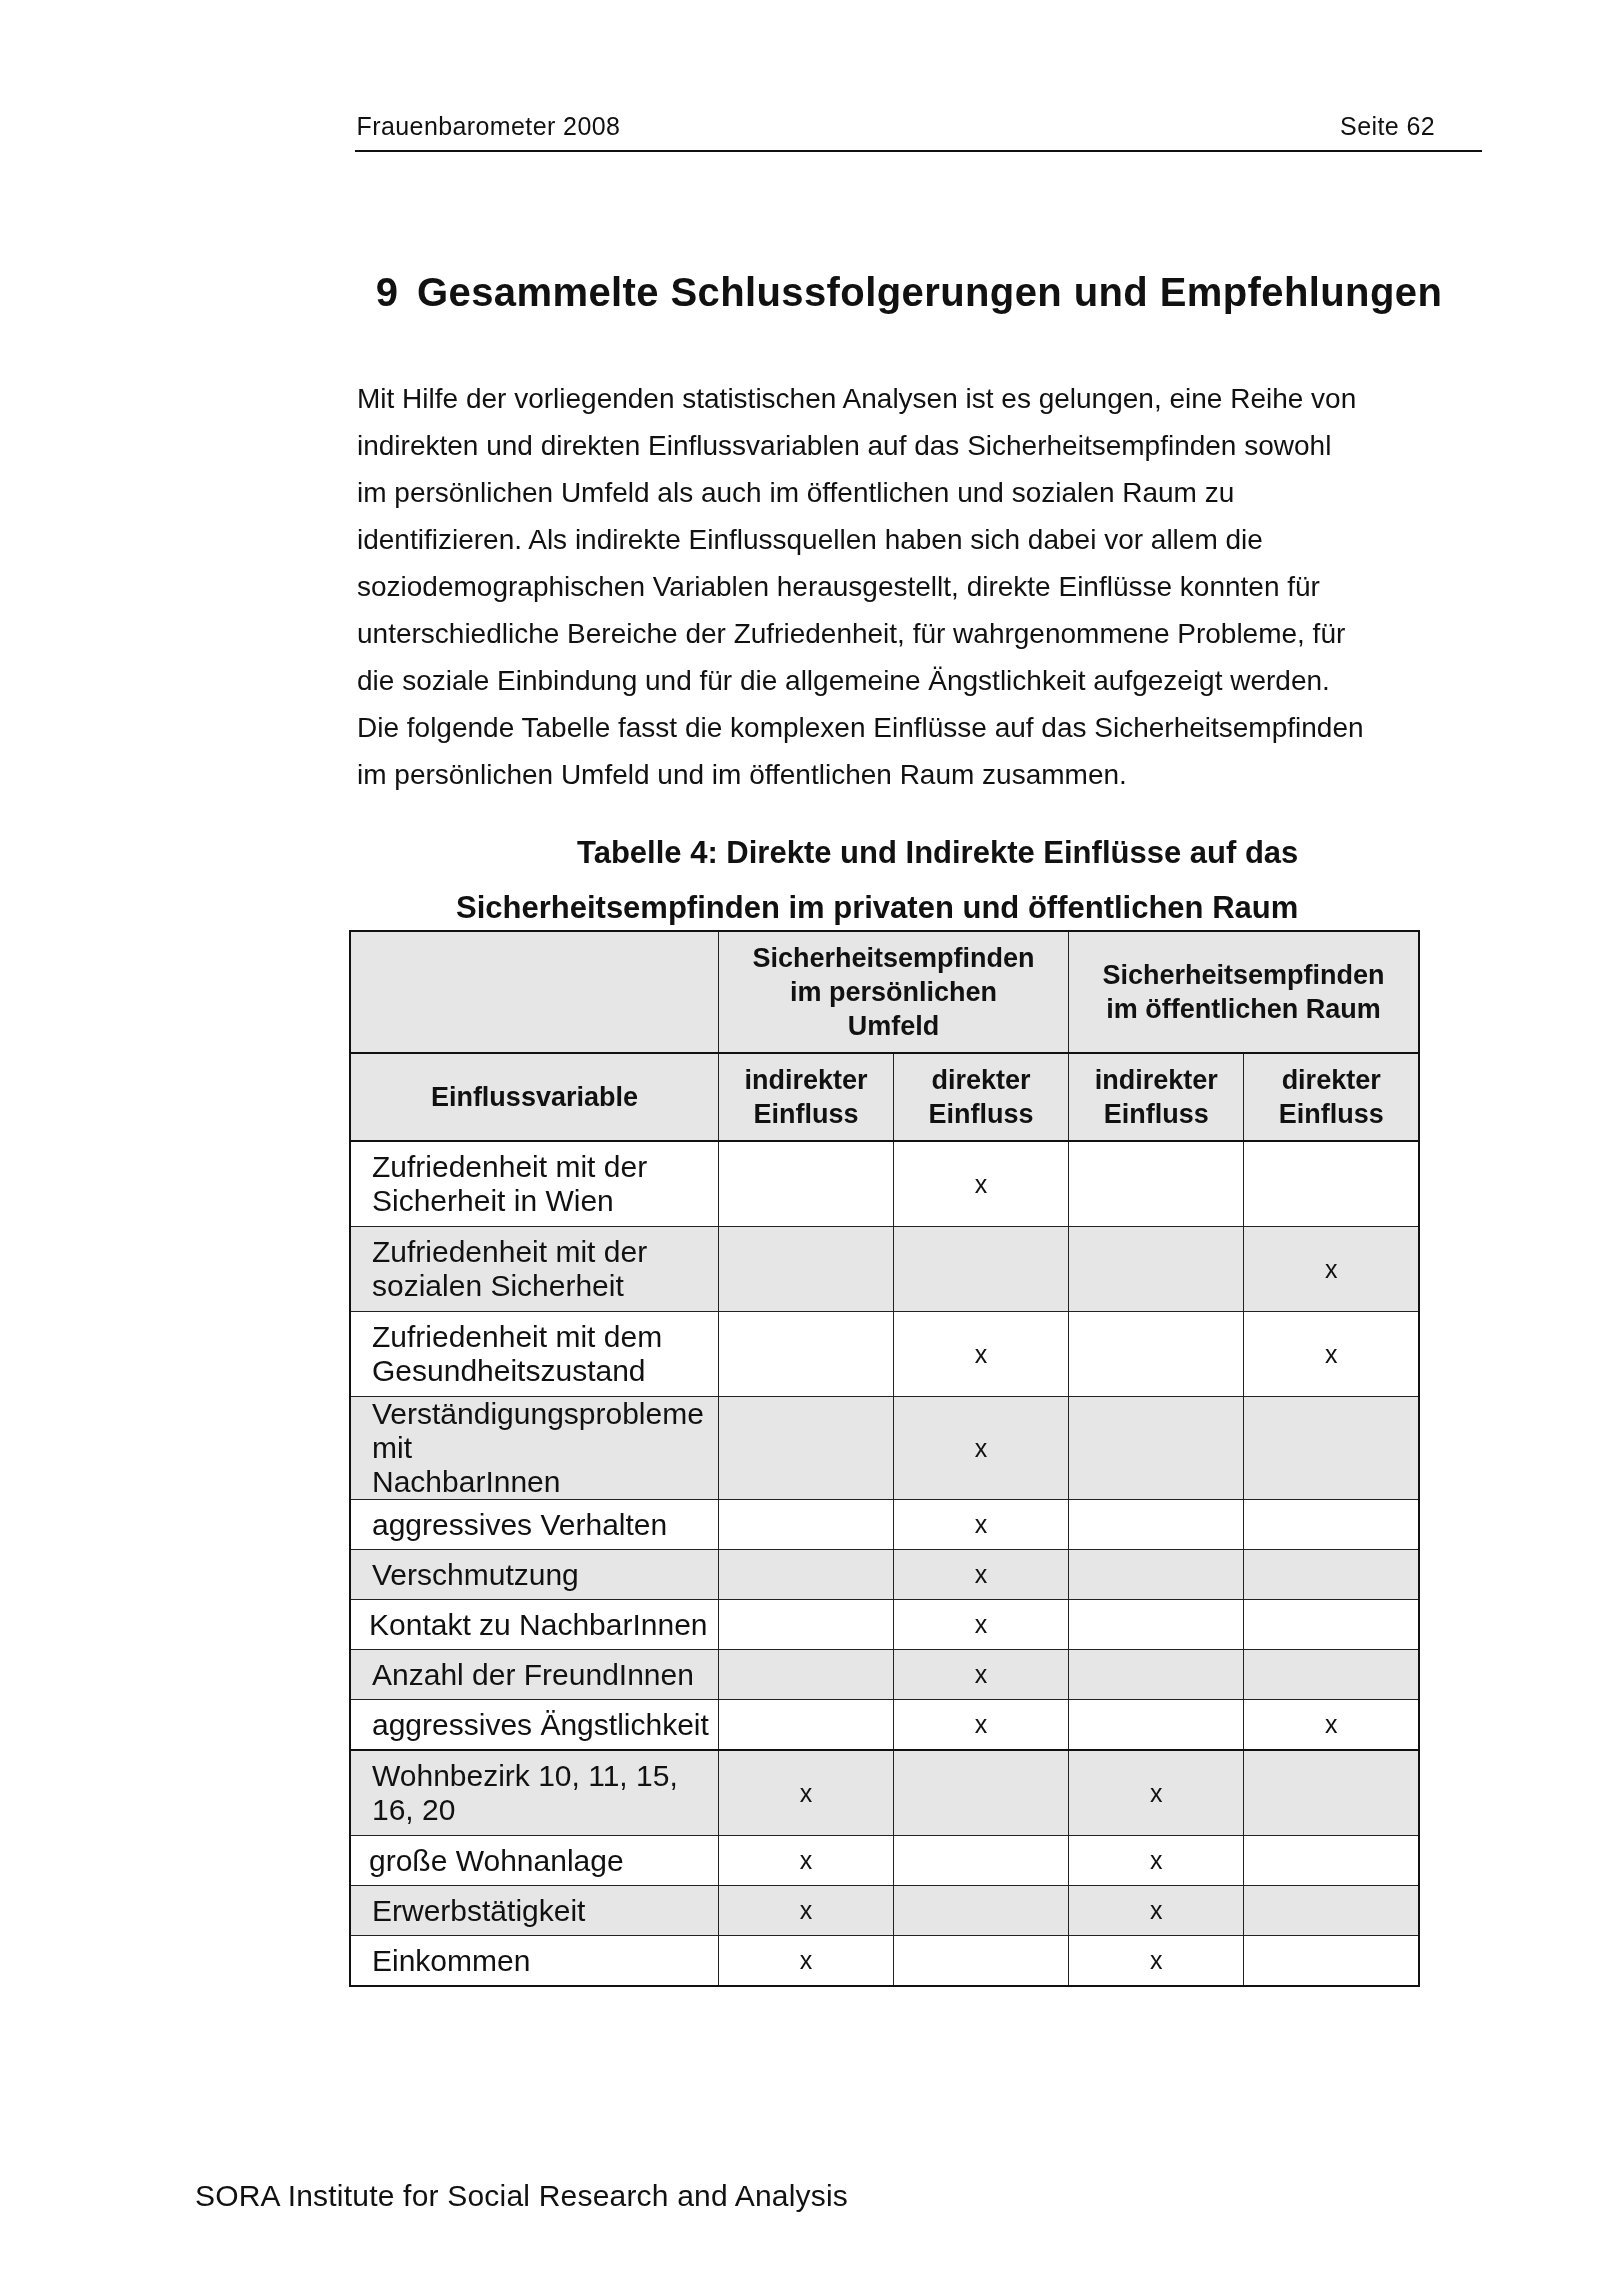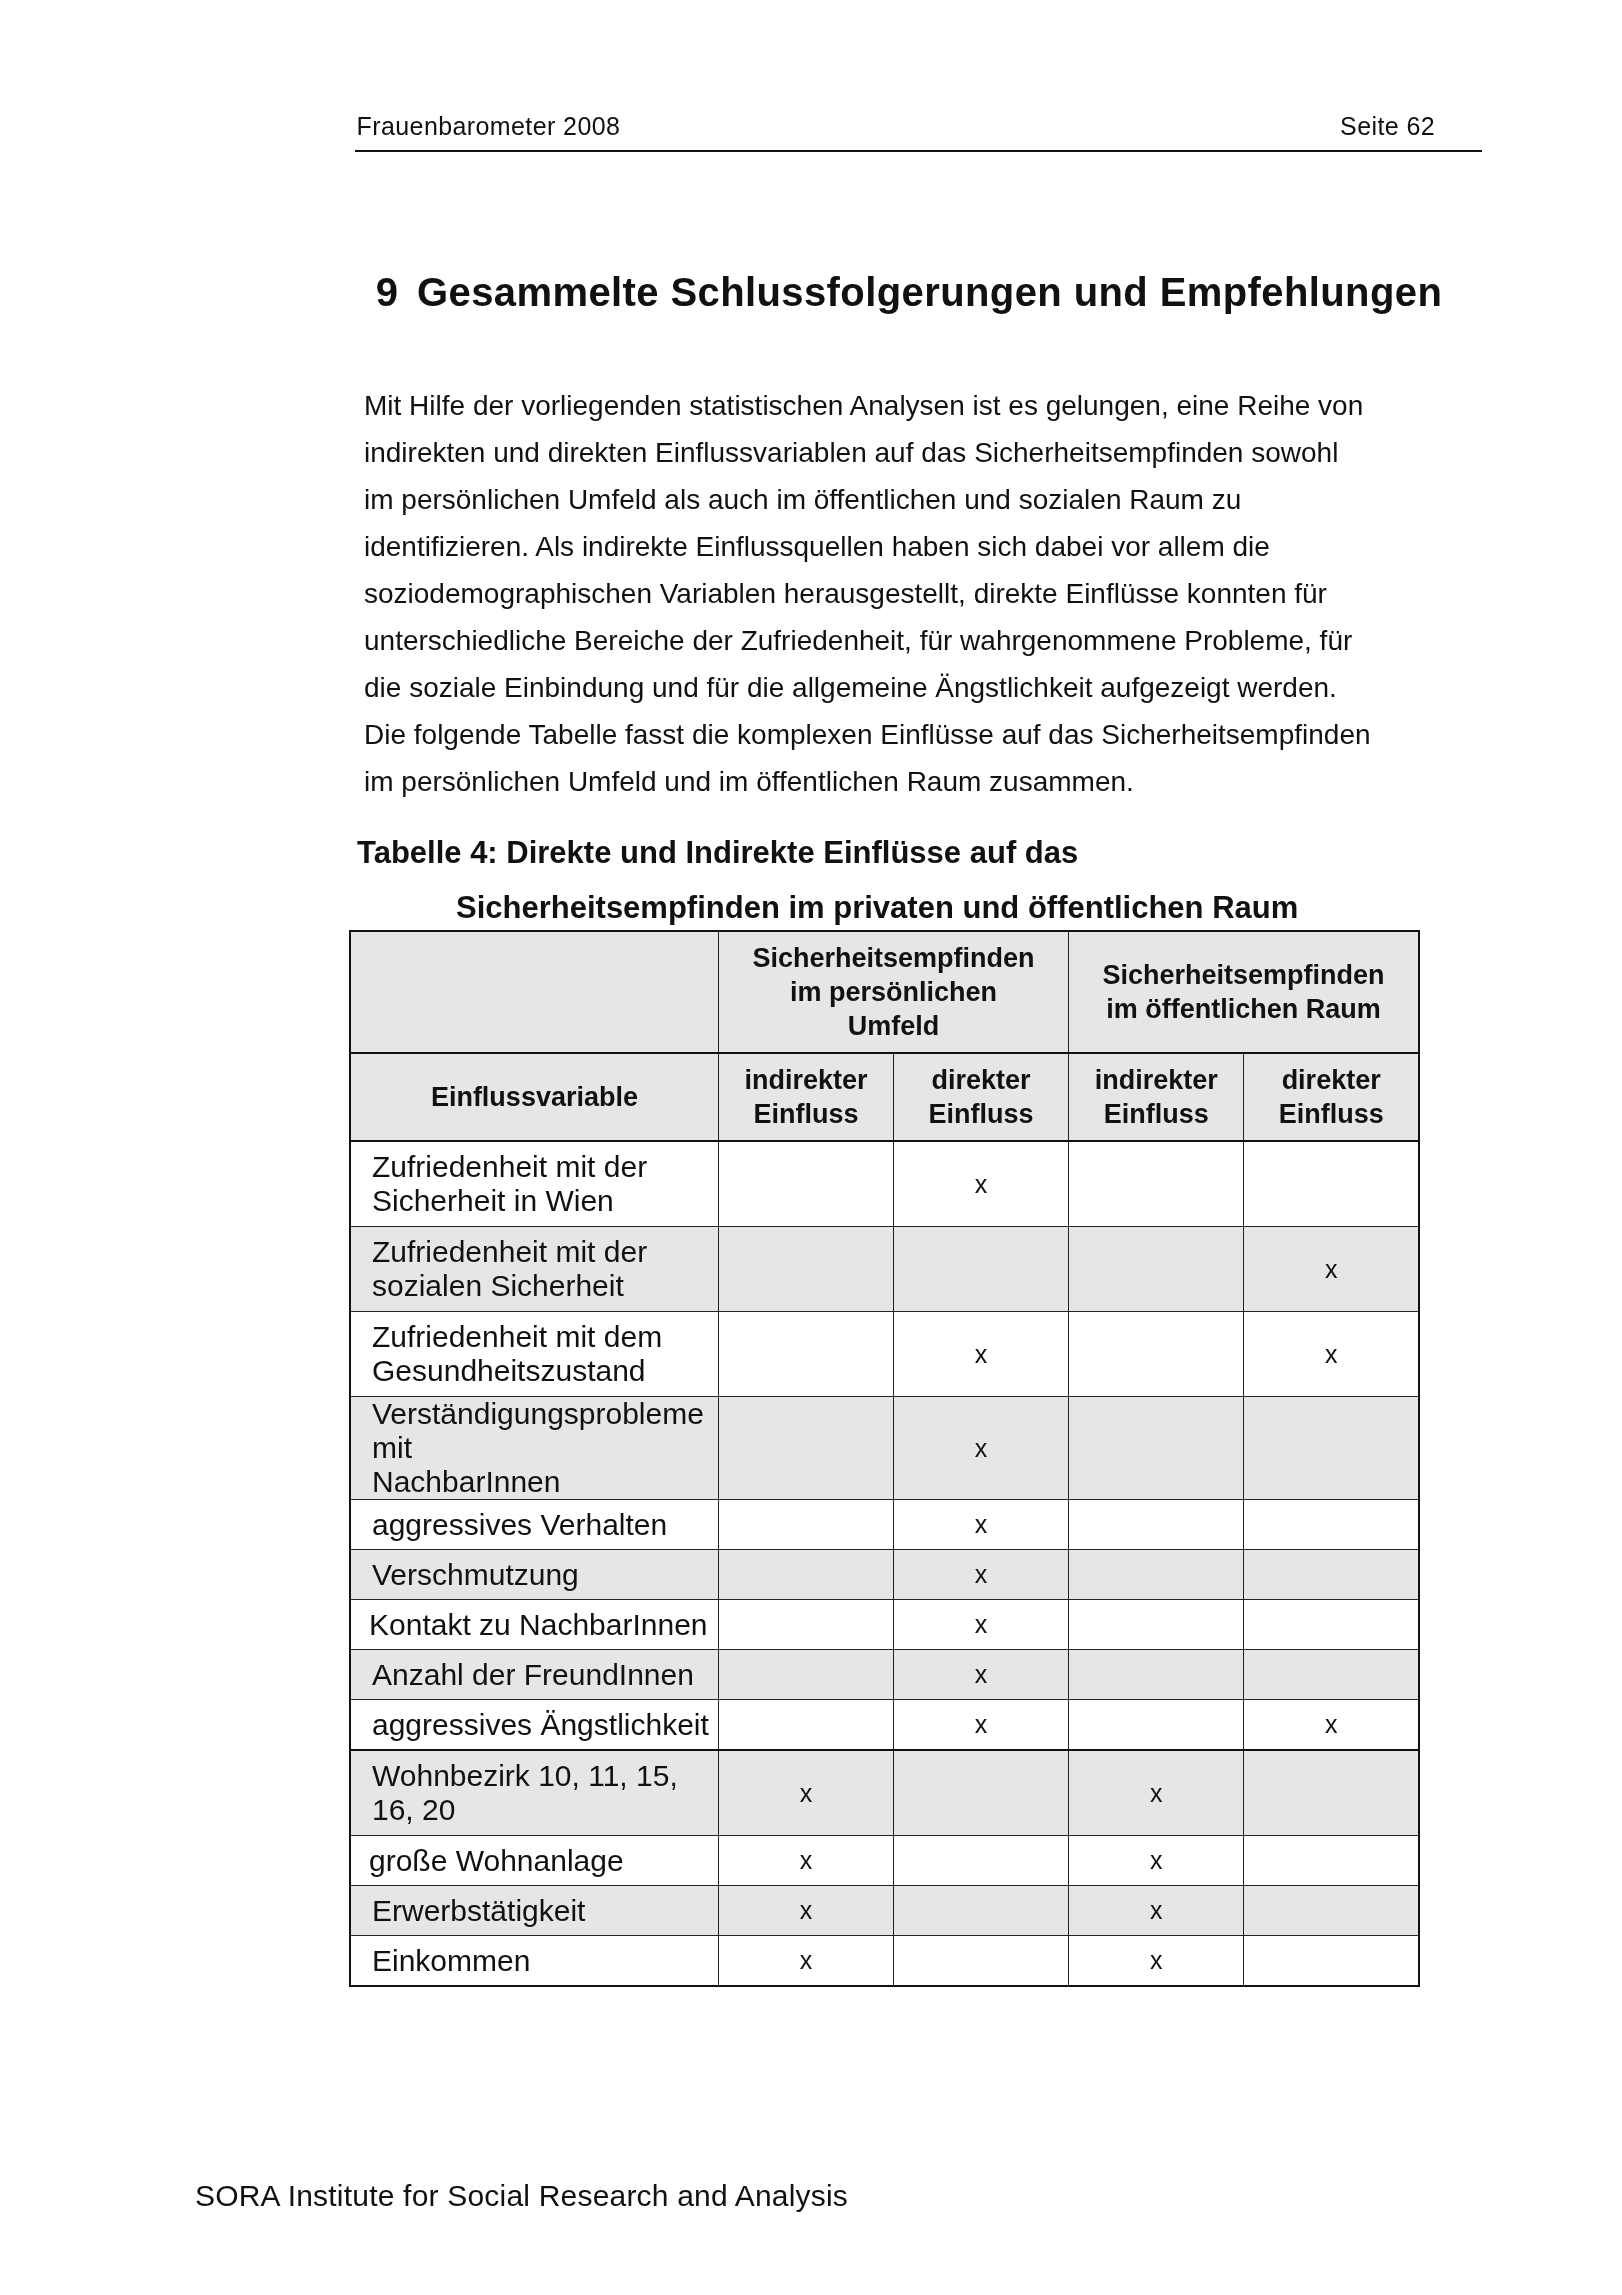--- a/index.html
+++ b/index.html
@@ -7,24 +7,24 @@
          font-family: "Liberation Sans", "DejaVu Sans", sans-serif; color: #111; }
   .page-header { position: absolute; left: 355px; top: 101px; width: 1127px; height: 41px;
                  border-bottom: 2.4px solid #111; margin-top: 8px; }
   .page-header .left, .page-header .right { position: absolute; top: 3.2px; font-size: 25px; letter-spacing: 0.4px; }
   .page-header .left { left: 1.6px; }
   .page-header .right { right: 47px; }
   h1.chapter { position: absolute; left: 357px; top: 270px; margin: 0; font-size: 40px; font-weight: bold;
                letter-spacing: 0.4px; white-space: nowrap; text-align: center; }
   h1.chapter .num { display: inline-block; width: 60px; }
   .body-text { position: absolute; left: 357px; top: 375px; width: 1152px; font-size: 28px;
-               line-height: 47px; margin: 7px; }
+               line-height: 47px; margin: 0; }
   .body-text span { display: block; white-space: nowrap; }
   .caption { position: absolute; left: 357px; top: 833px; font-size: 31px; font-weight: bold; margin: 0;
-             line-height: 39px; white-space: nowrap; }
+             line-height: 39px; white-space: nowrap; text-align: right; }
   .caption .l2 { display: block; padding-left: 99px; margin-top: 16px; }
   table.influence { position: absolute; left: 349px; top: 930px; border-collapse: collapse;
                     width: 1071px; font-size: 27px; padding-left: 35px; }
   table.influence td, table.influence th { border: 1.2px solid #222; padding: 0; }
   table.influence th { background: #e6e6e6; font-weight: bold; text-align: center; line-height: 34px; }
   table.influence col.c0 { width: 368px; }
   table.influence col.cx { width: 175px; }
   tr.h1 th { height: 120px; border-top: 2px solid #111; border-bottom: 2.8px solid #111; }
   tr.h2 th { height: 86px; border-bottom: 2px solid #111; }
   tr.h1 th.empty { background: #e6e6e6; }

